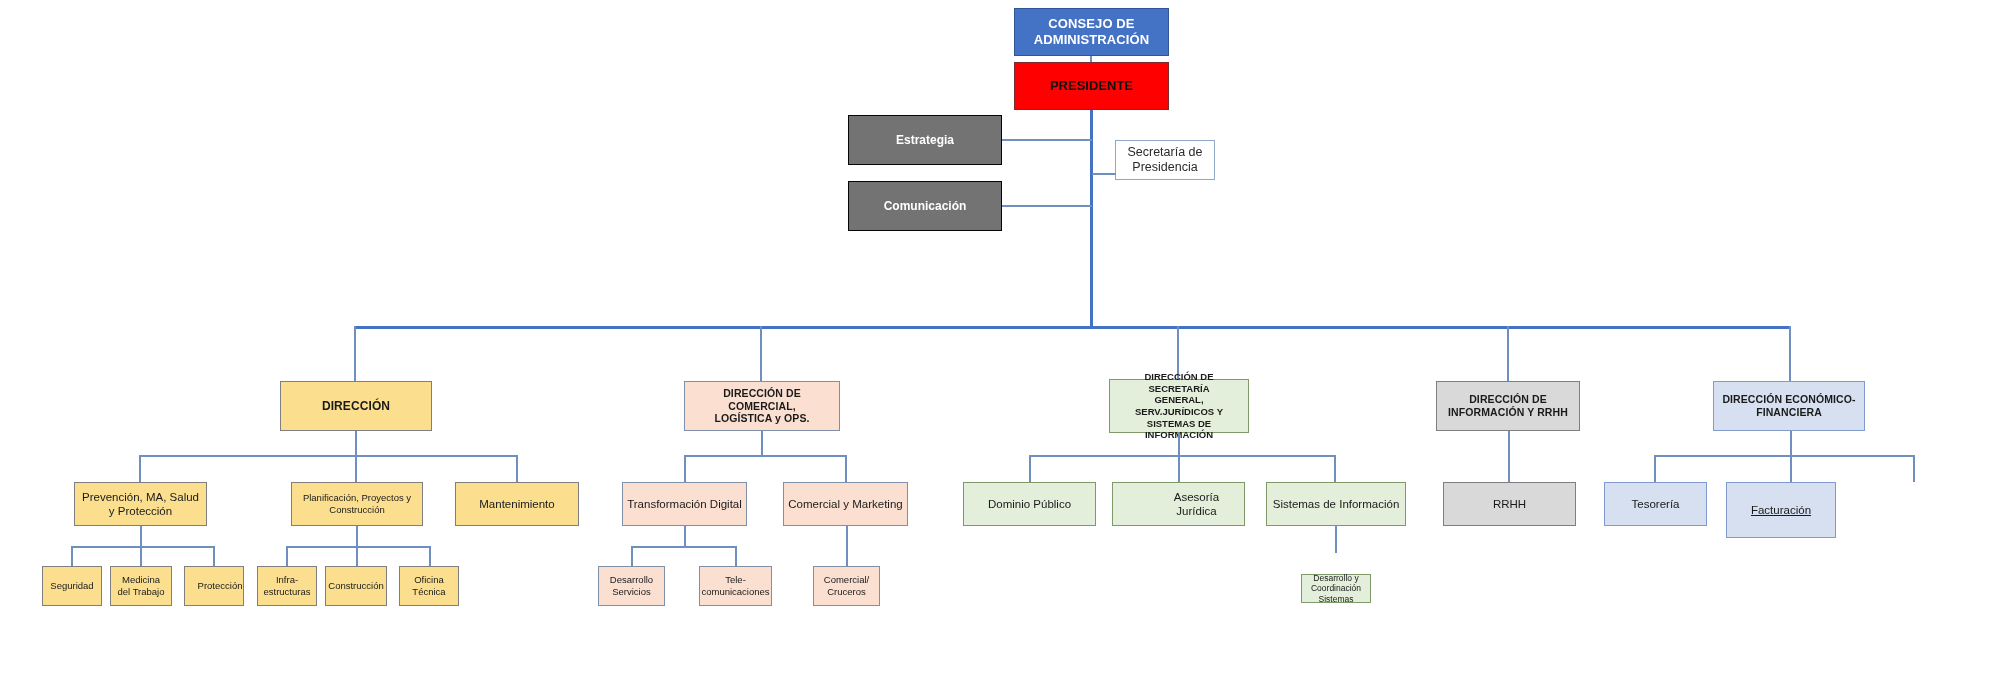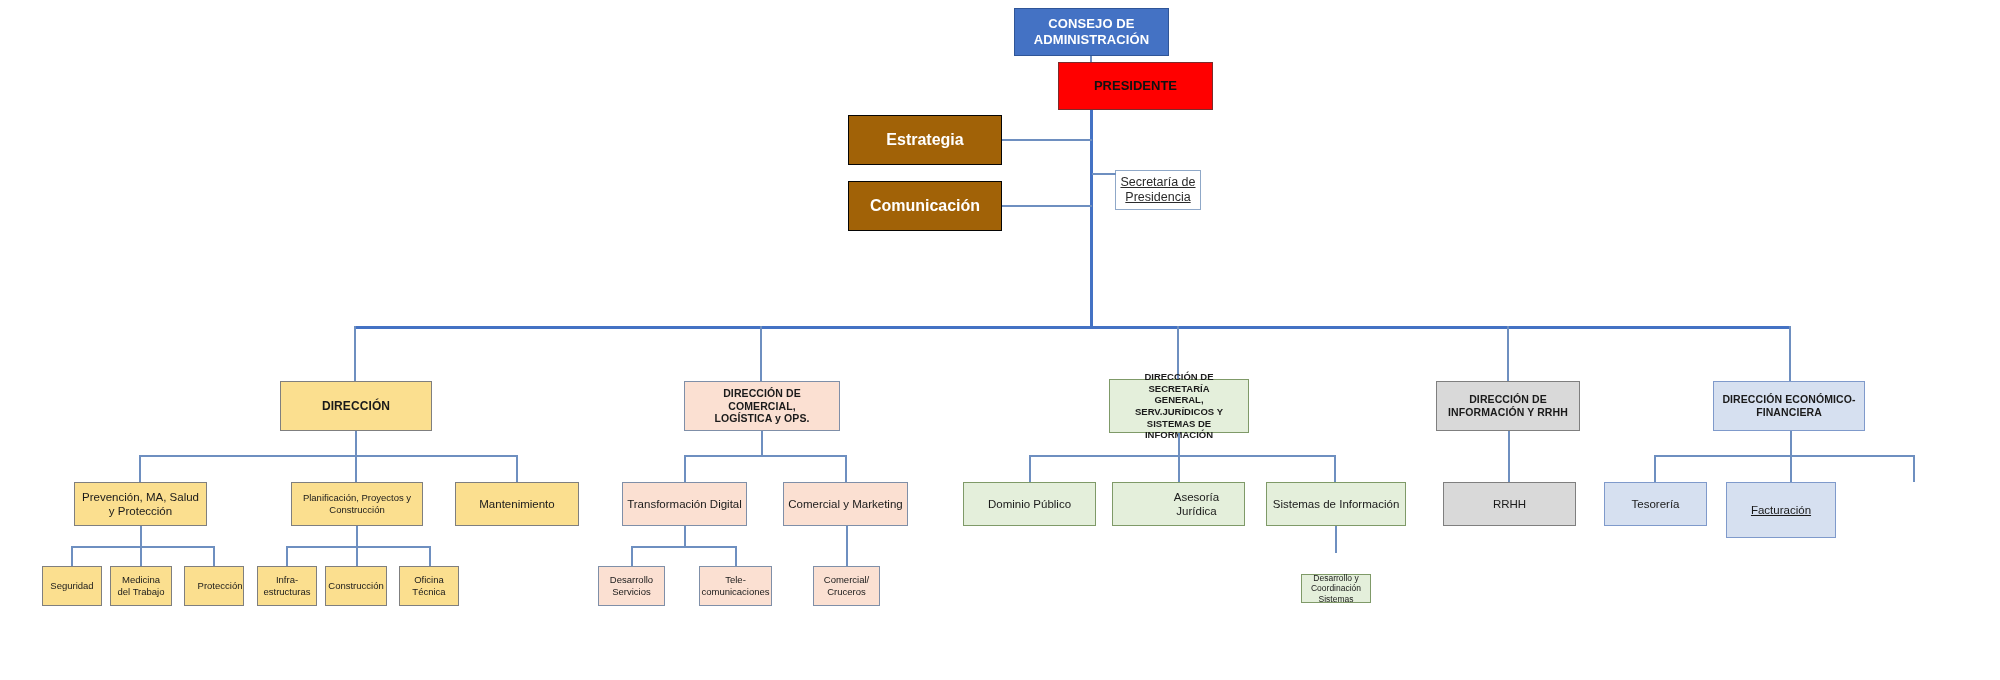--- a/index.html
+++ b/index.html
@@ -54,25 +54,25 @@
     letter-spacing: .1px;
   }
   .n-presidente {
     background: #FF0000;
     border: 1px solid #7B2B2B;
     color: #111111;
     font-weight: bold;
     font-size: 13px;
   }
   .n-black {
-    background: #a16207;
+    background: #737373;
     border: 1px solid #050505;
     color: #ffffff;
     font-weight: bold;
-    font-size: 16px;
+    font-size: 12px;
   }
   .n-plain {
     background: #ffffff;
     border: 1px solid #8FA8C8;
     color: #2b2b2b;
     font-size: 12.5px;
     font-weight: normal;
   }
   .n-yellow {
     background: #FBDF8F;
@@ -110,31 +110,31 @@
 </head>
 <body>
 
 <div id="chart-canvas">
 
   <div class="node n-consejo" style="left:1014px; top:8px; width:155px; height:48px;">CONSEJO DE
 ADMINISTRACIÓN</div>
 
   <div class="conn v" style="left:1090px; top:56px; width:2px; height:6px;"></div>
 
-  <div class="node n-presidente" style="left:1014px; top:62px; width:155px; height:48px;margin-left:44px;">PRESIDENTE</div>
+  <div class="node n-presidente" style="left:1014px; top:62px; width:155px; height:48px;">PRESIDENTE</div>
 
   <div class="conn thick-v" style="left:1090px; top:110px; width:3px; height:217px;"></div>
 
   <div class="node n-black" style="left:848px; top:115px; width:154px; height:50px;">Estrategia</div>
   <div class="conn h" style="left:1002px; top:139px; width:90px; height:2px;"></div>
 
   <div class="node n-black" style="left:848px; top:181px; width:154px; height:50px;">Comunicación</div>
   <div class="conn h" style="left:1002px; top:205px; width:90px; height:2px;"></div>
 
-  <div class="node n-plain" style="left:1115px; top:170px; width:86px; height:40px;text-decoration:underline;">Secretaría de
+  <div class="node n-plain" style="left:1115px; top:140px; width:100px; height:40px;">Secretaría de
 Presidencia</div>
   <div class="conn h" style="left:1092px; top:173px; width:24px; height:2px;"></div>
 
   <div class="conn thick-h" style="left:354px; top:326px; width:1437px; height:3px;"></div>
 
   <div class="conn v" style="left:354px; top:326px; width:2px; height:55px;"></div>
   <div class="conn v" style="left:760px; top:326px; width:2px; height:55px;"></div>
   <div class="conn v" style="left:1177px; top:326px; width:2px; height:55px;"></div>
   <div class="conn v" style="left:1507px; top:326px; width:2px; height:55px;"></div>
   <div class="conn v" style="left:1789px; top:326px; width:2px; height:55px;"></div>

